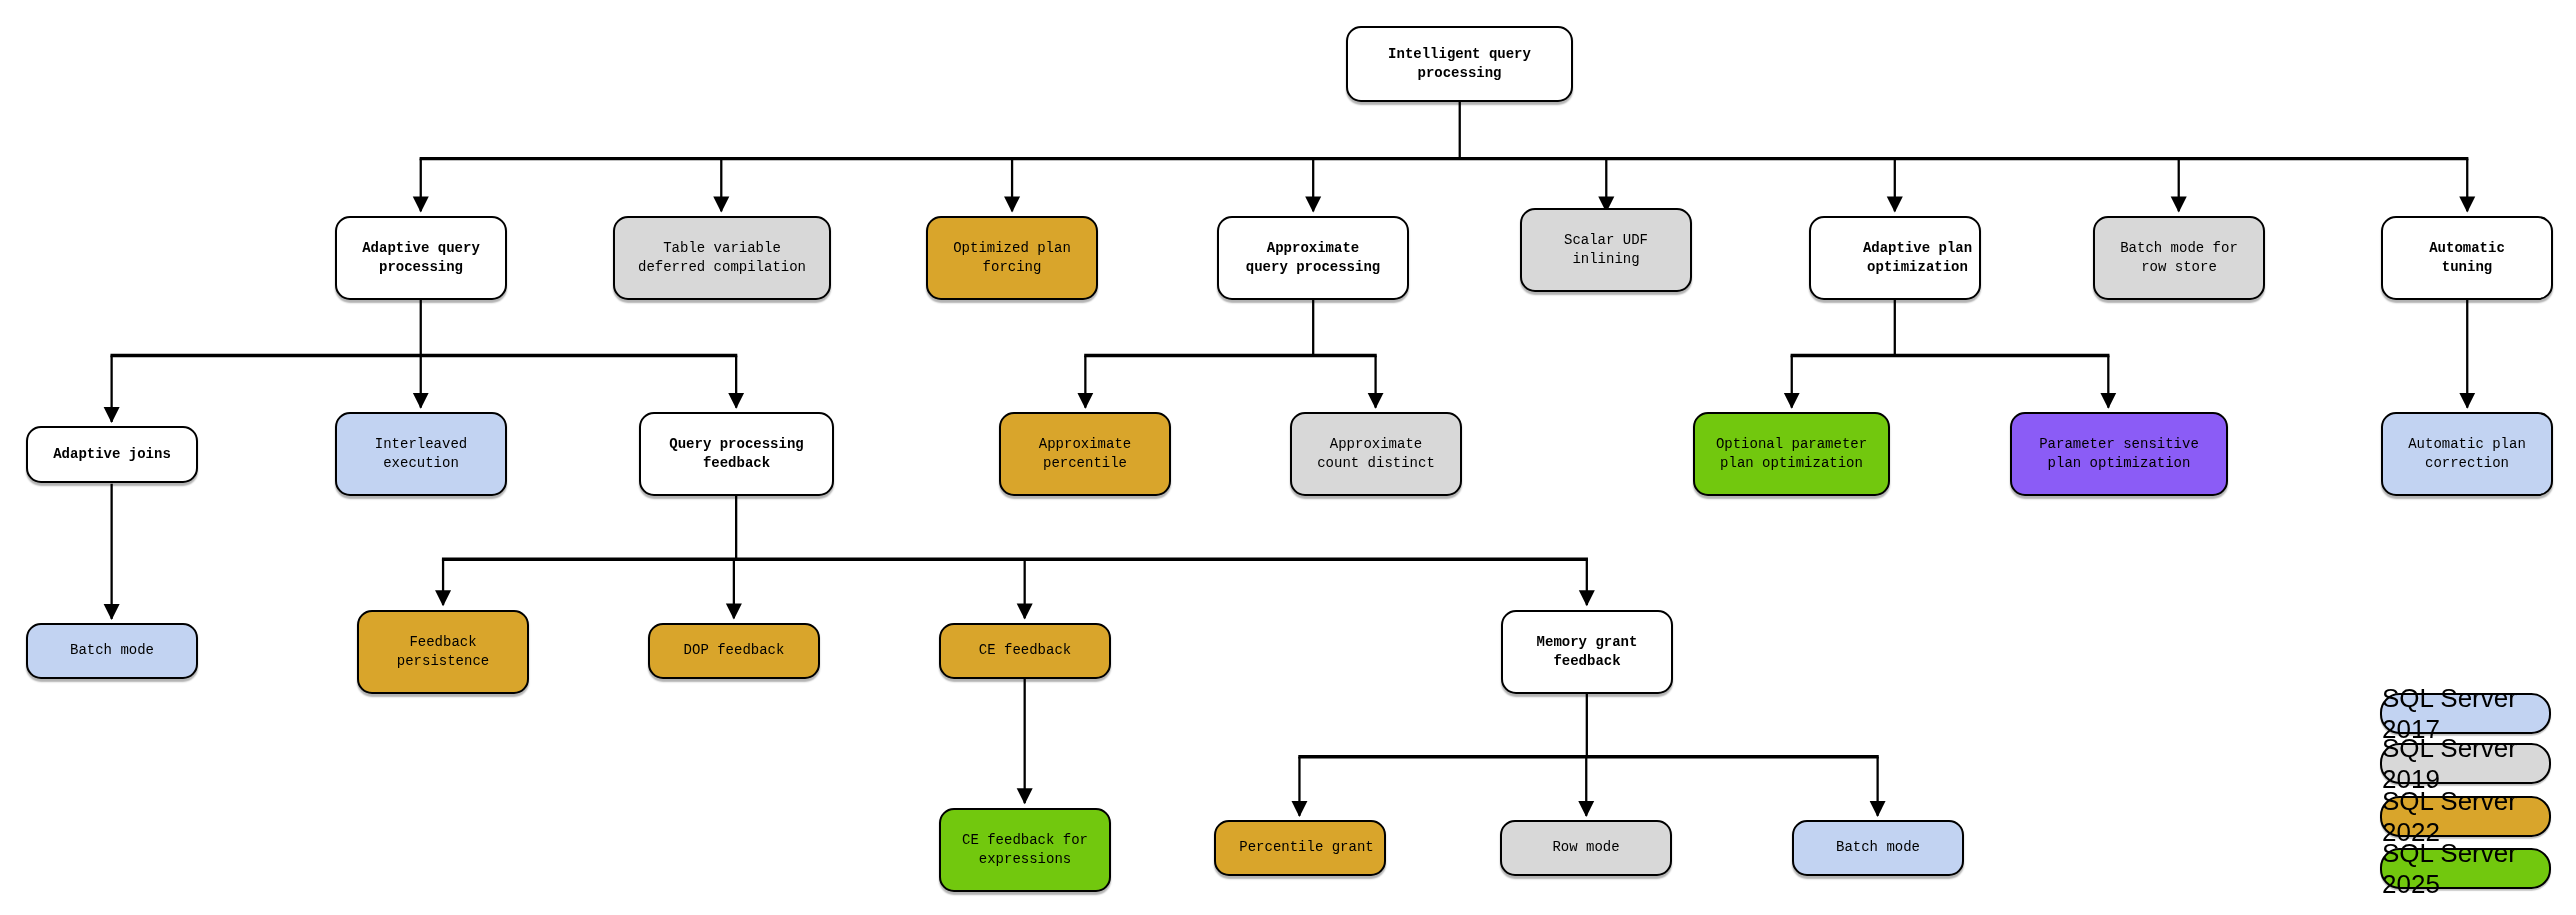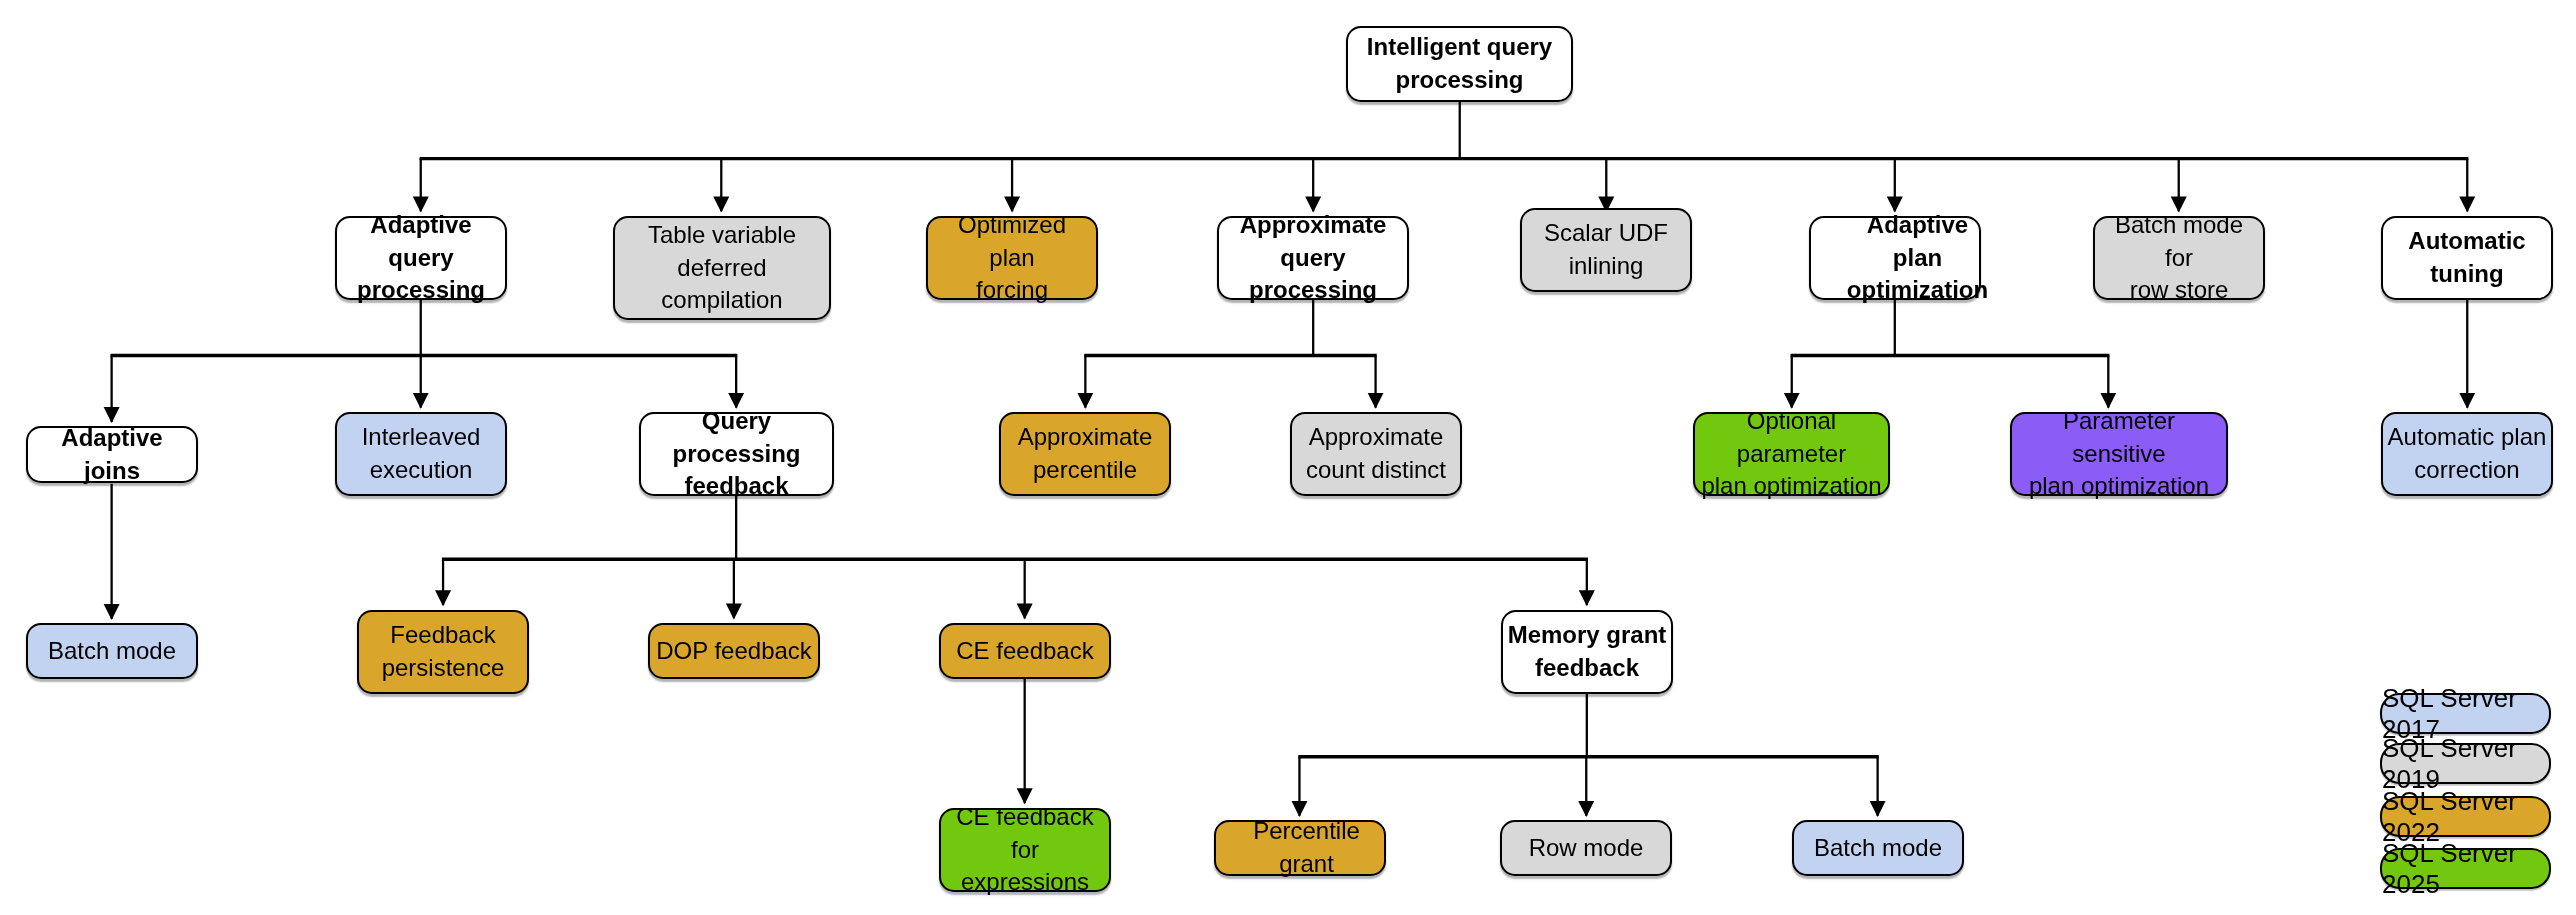--- a/index.html
+++ b/index.html
@@ -4,23 +4,24 @@
 <title>Intelligent query processing</title>
 <style>
   html,body{margin:0;padding:0;background:#ffffff;font-family:"Liberation Sans",sans-serif;}
   #canvas{position:relative;width:2576px;height:916px;background:#ffffff;overflow:hidden;}
   #wires{position:absolute;left:0;top:0;width:2576px;height:916px;}
   .node{
     position:absolute;box-sizing:border-box;
     border:2.3px solid #000;border-radius:15px;
     display:flex;align-items:center;justify-content:center;
     text-align:center;color:#000;
-    font-size:24px;line-height:1.36;
+    font-size:14px;line-height:1.36;
     box-shadow:0 2.3px 1.7px rgba(0,0,0,0.30);
     background:#fff;
+    font-family:Liberation Mono, monospace;
   }
   .node.bold{font-weight:700;}
   .node .lbl{white-space:pre-line;padding:0 4.6px;}
   .legend-item{
     position:absolute;box-sizing:border-box;
     border:2.3px solid #000;border-radius:19.5px;
     display:flex;align-items:center;justify-content:center;
     font-size:26px;color:#000;
     box-shadow:0 1.7px 1.1px rgba(0,0,0,0.25);
   }
@@ -77,21 +78,21 @@
   </svg>
   <div id="node-layer">
       <div class="node bold" style="left: 1346px; top: 26px; width: 227px; height: 76px; background: rgb(255, 255, 255);">
         <span class="lbl">Intelligent query
 processing</span>
       </div>
       <div class="node bold" style="left: 335px; top: 216px; width: 172px; height: 84px; background: rgb(255, 255, 255);">
         <span class="lbl">Adaptive query
 processing</span>
       </div>
-      <div class="node" style="left: 613px; top: 216px; width: 218px; height: 104px; background: rgb(216, 216, 216); text-align: center;">
+      <div class="node" style="left: 613px; top: 216px; width: 218px; height: 84px; background: rgb(216, 216, 216); text-align: center;">
         <span class="lbl">Table variable
 deferred compilation</span>
       </div>
       <div class="node" style="left: 926px; top: 216px; width: 172px; height: 84px; background: rgb(217, 165, 43);">
         <span class="lbl">Optimized plan
 forcing</span>
       </div>
       <div class="node bold" style="left: 1217px; top: 216px; width: 192px; height: 84px; background: rgb(255, 255, 255);">
         <span class="lbl">Approximate
 query processing</span>

